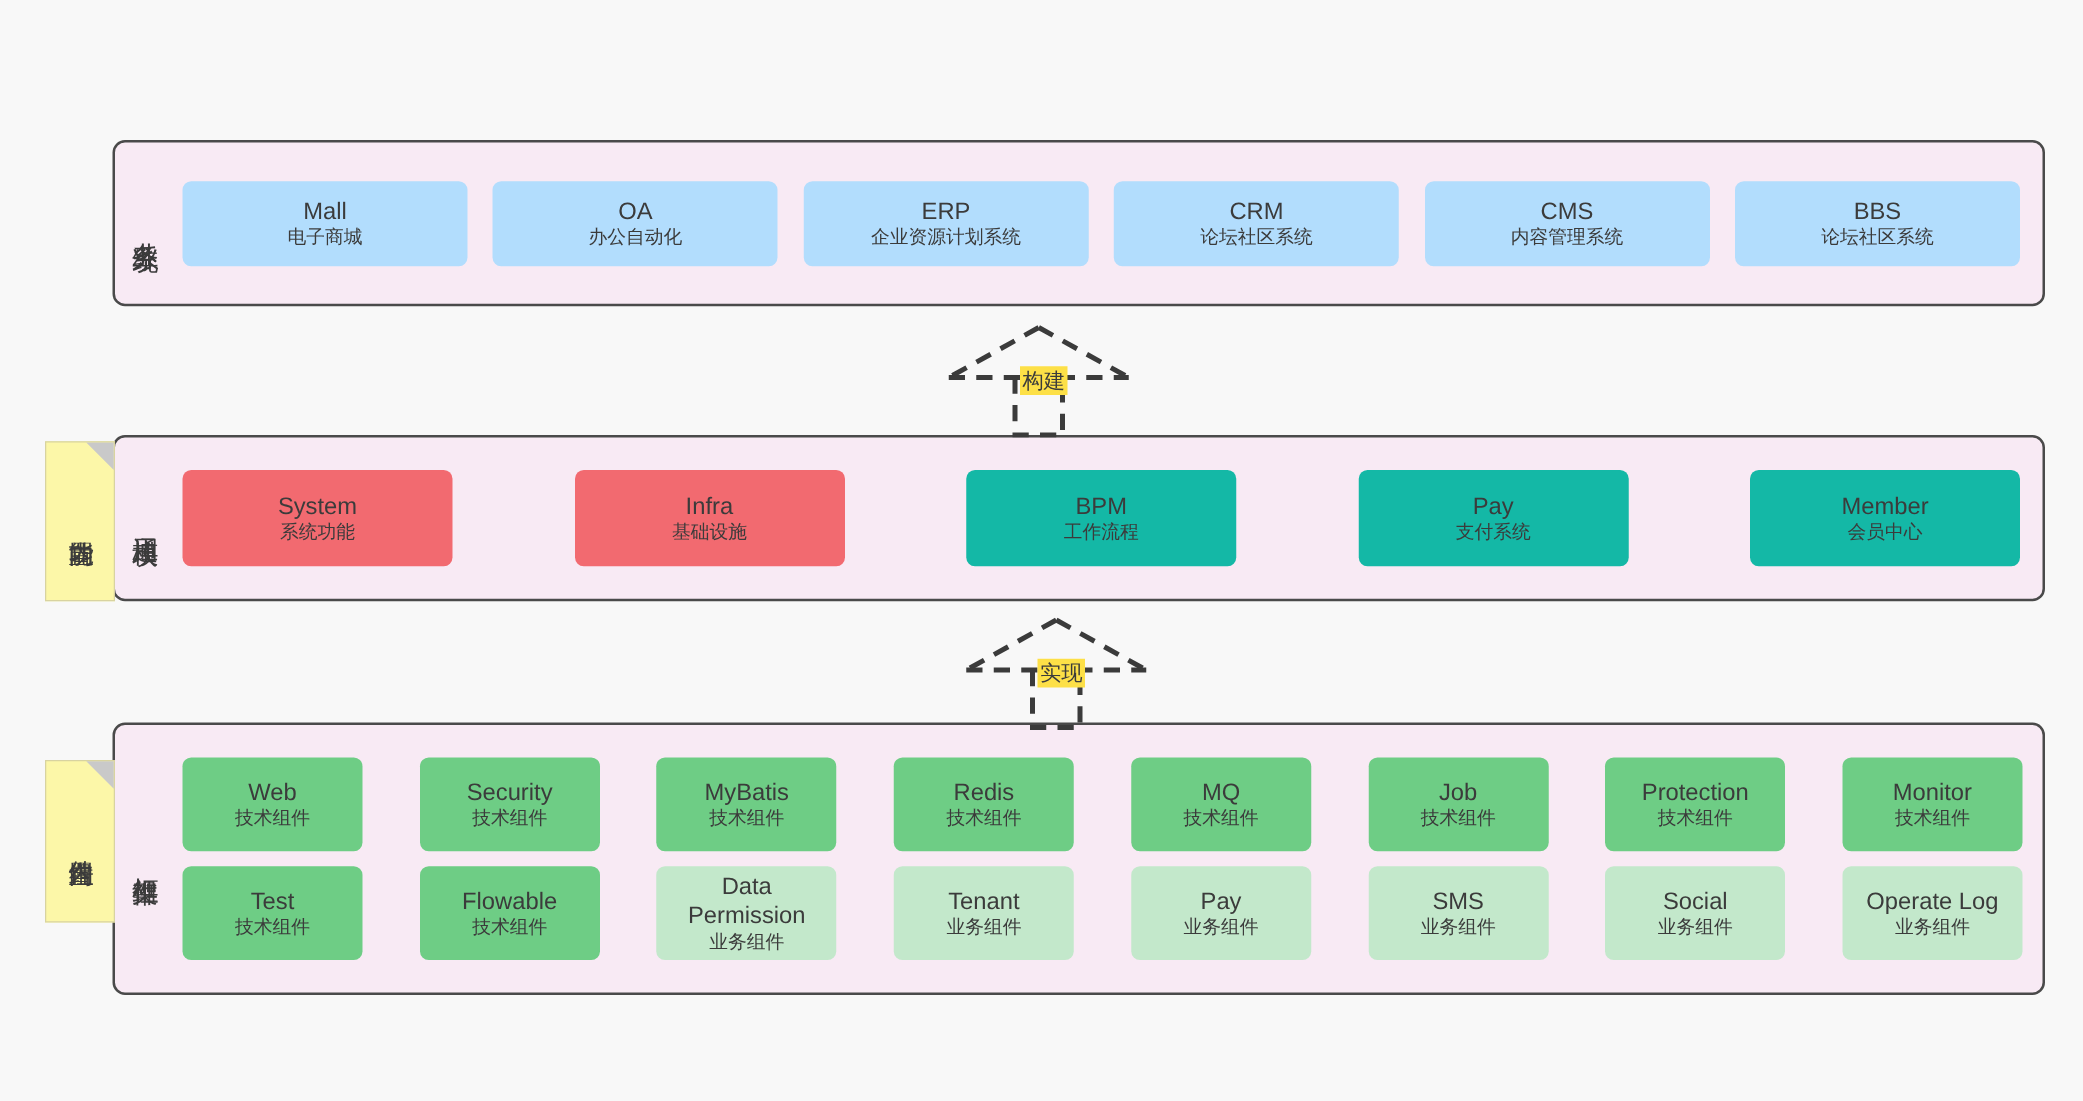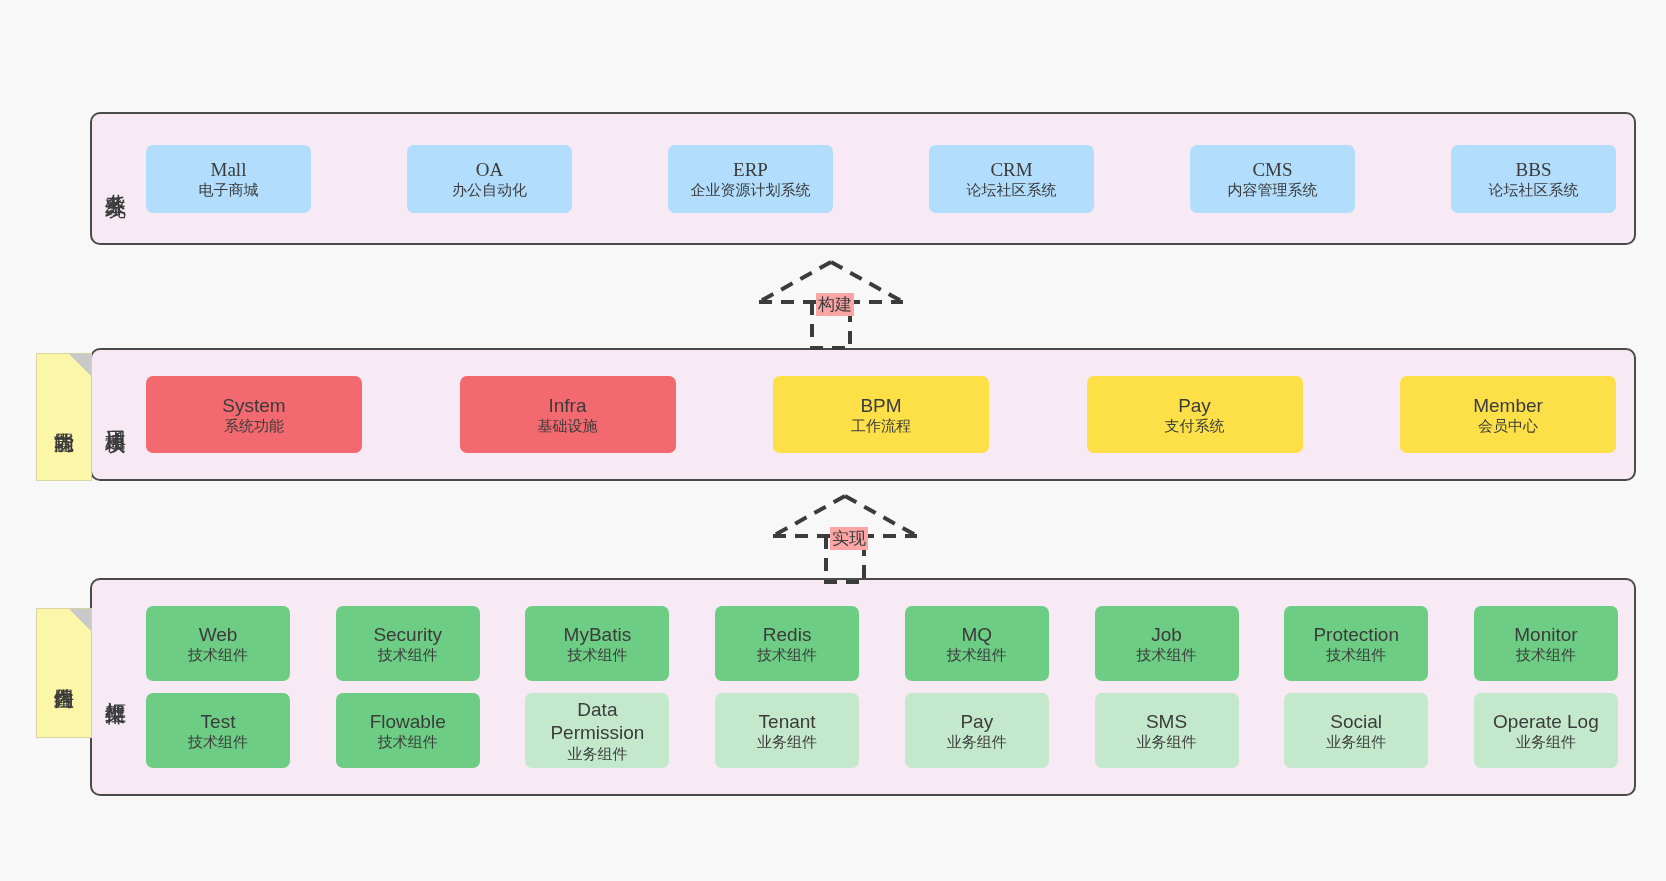--- a/index.html
+++ b/index.html
@@ -71,30 +71,30 @@
     text-align: center;
     box-sizing: border-box;
     padding: 6px 8px;
     line-height: 1.22;
   }
   .card .t1 { font-size: 19px; }
   .card .t2 { font-size: 15px; }
 
   .c-blue       { background: #b2ddfd; }
   .c-red        { background: #f26a70; }
-  .c-pink       { background: #fde047; }
+  .c-pink       { background: #14b8a6; }
   .c-green      { background: #6ecd85; }
   .c-lightgreen { background: #c3e8cb; }
 
   
   #layer-business { left: 90px;  top: 112px; width: 1546px; height: 133px; }
   #layer-common   { left: 90px;  top: 348px; width: 1546px; height: 133px; }
   #layer-framework{ left: 90px;  top: 578px; width: 1546px; height: 218px; }
 
-  #layer-business  .card { width: 165px; height: 68px; font-family: Liberation Serif, serif; }
+  #layer-business  .card { width: 228px; height: 68px; }
   #layer-common    .card { width: 216px; height: 77px; }
   #layer-framework .card { width: 144px; height: 75px; }
 
   #layer-business .layer-body,
   #layer-common   .layer-body { padding-right: 18px; padding-left: 8px; }
 
   #layer-framework .layer-body { gap: 12px; padding: 0 16px 0 8px; }
 
   
   .sticky {
@@ -128,21 +128,21 @@
   
   .arrow {
     position: absolute;
     z-index: 2;
   }
   .arrow svg { display: block; }
   .arrow-label {
     position: absolute;
     font-size: 17px;
     color: #3b3b3b;
-    background: #fca5a5;
+    background: #fde047;
     padding: 0 2px;
     white-space: nowrap;
   }
   #arrow-build   { left: 756px; top: 258px; width: 150px; height: 92px; }
   #arrow-build   .arrow-label { left: 60px; top: 35px; }
   #arrow-impl    { left: 770px; top: 492px; width: 150px; height: 92px; }
   #arrow-impl    .arrow-label { left: 60px; top: 35px; }
 </style>
 </head>
 <body>

